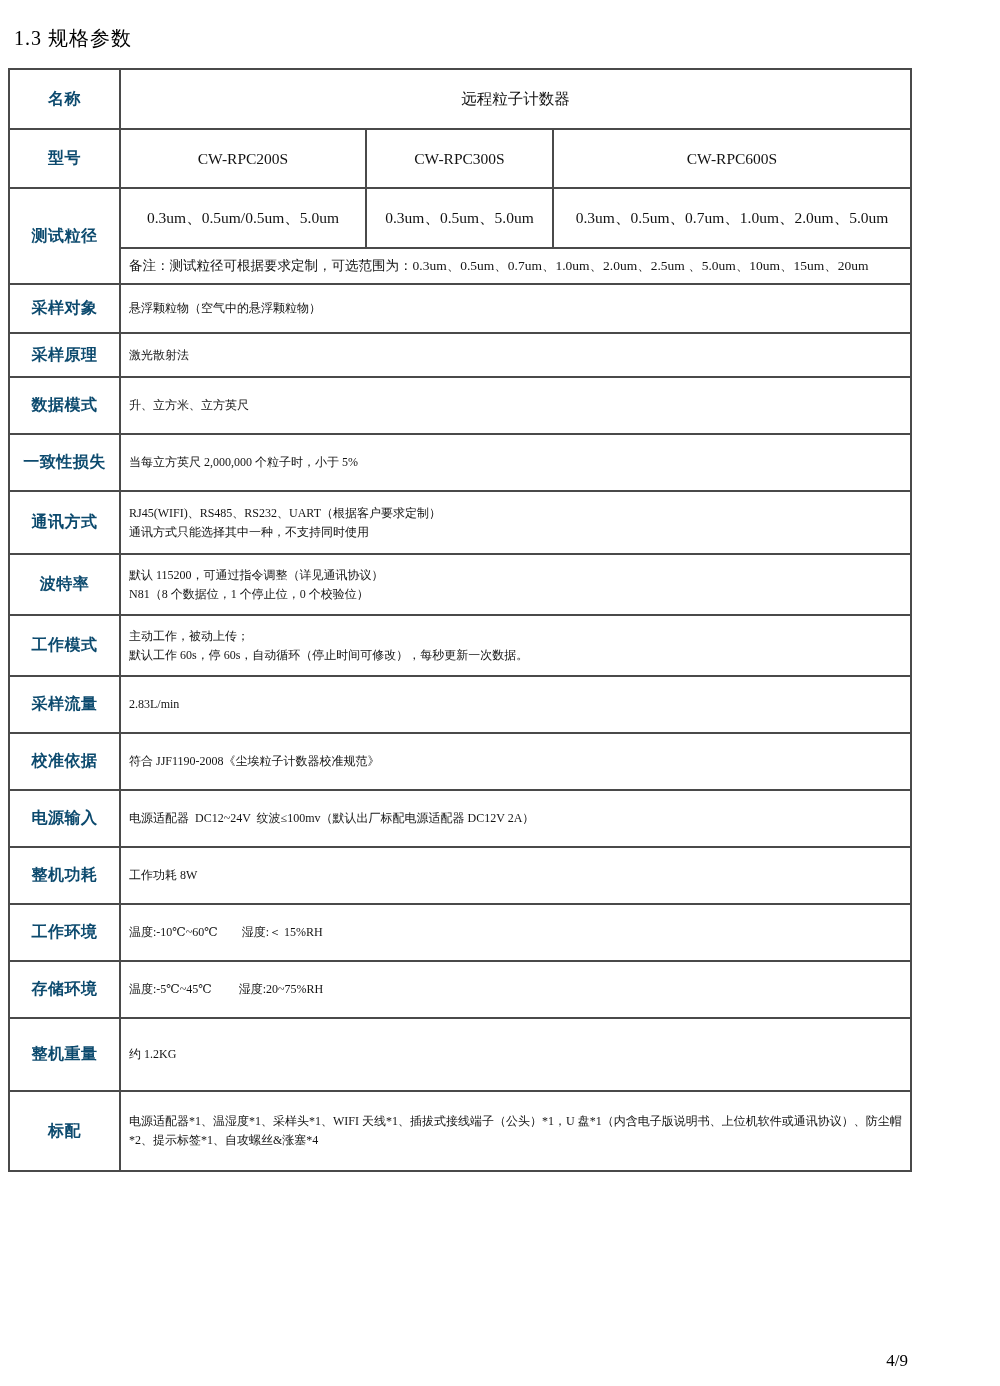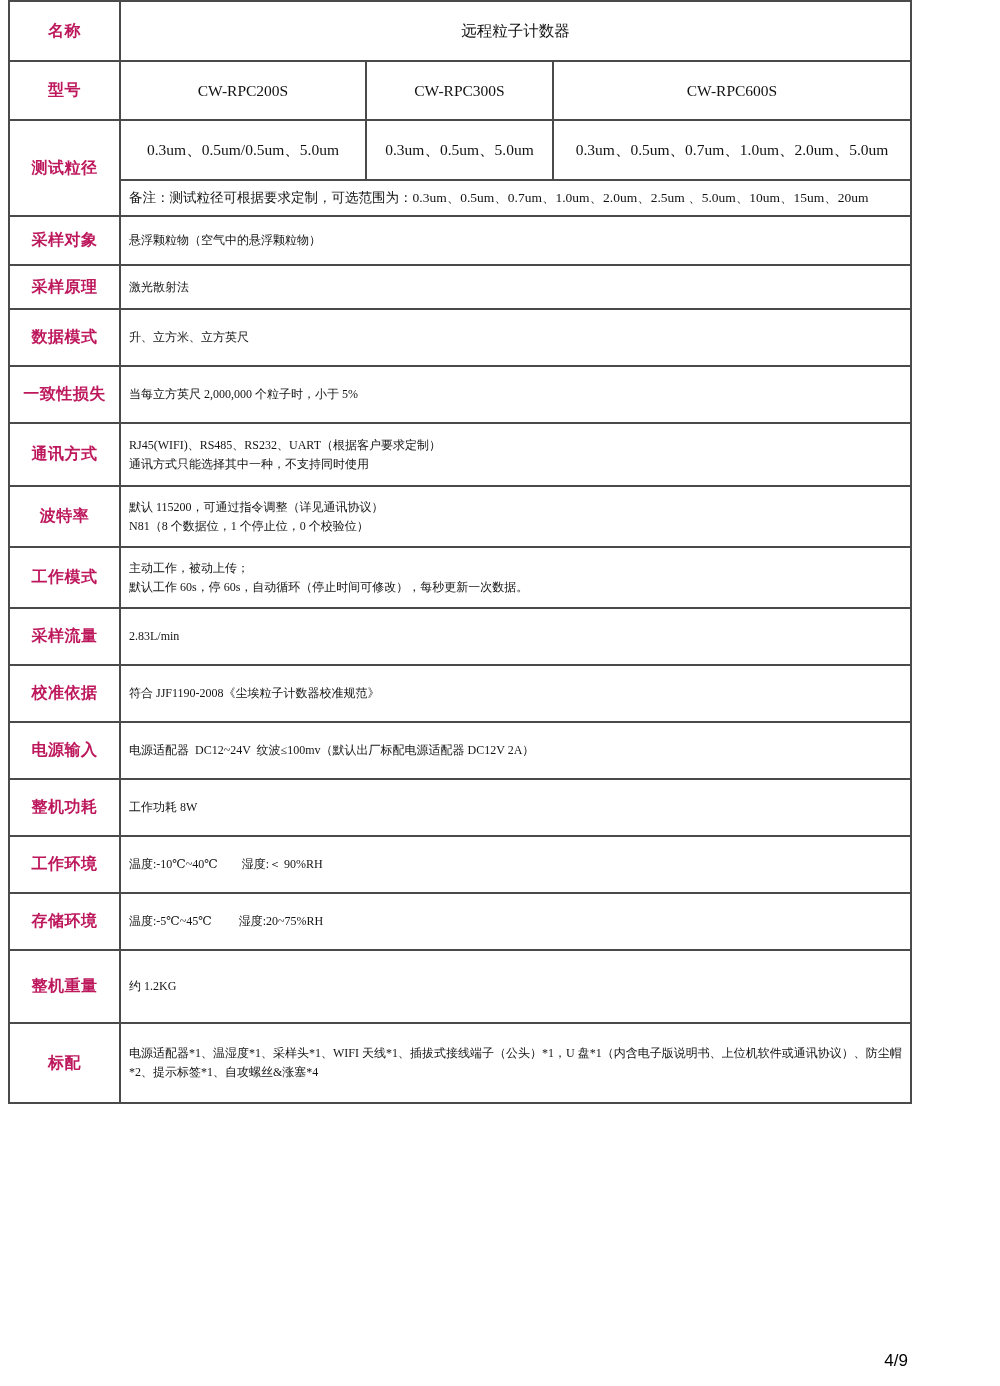--- a/index.html
+++ b/index.html
@@ -43,48 +43,49 @@
     border-collapse:collapse;
     table-layout:fixed;
   }
   table.spec th, table.spec td {
     border:2px solid #4a4a4a;
     vertical-align:middle;
     padding:3px 8px;
     box-sizing:border-box;
   }
   th.lbl {
-    font-size:16px; font-weight:700; color:#be185d;
+    font-size:16px; font-weight:700; color:#0c4a6e;
     text-align:center; letter-spacing:0.5px;
     padding:3px 2px;
   }
   td.val {
     font-size:12px; text-align:left; color:#141414;
     padding-left:11px;
     white-space:pre-wrap;
     line-height:1.55;
   }
   td.c { text-align:center; font-size:15.5px; white-space:nowrap; overflow:hidden; }
   td.note {
     font-size:13.5px; text-align:left; padding-left:8px;
     white-space:nowrap; overflow:hidden; color:#141414;
   }
   
   .page-num {
     position:absolute; right:92px; bottom:15px;
     font-size:17px; color:#000;
-    font-family:Liberation Sans, sans-serif;
+    font-family:Liberation Serif, serif;
   }
 </style>
 </head>
 <body>
 
 <div class="page">
 
 
+  <div class="section-title">1.3 规格参数</div>
 
   <table class="spec">
     <colgroup>
         <col style="width:111px">
         <col style="width:246px">
         <col style="width:187px">
         <col style="width:358px">
       </colgroup>
 
     <tbody>
@@ -149,21 +150,21 @@
     <tr style="height:57px">
       <th class="lbl">电源输入</th>
       <td class="val" colspan="3"><div>电源适配器  DC12~24V  纹波≤100mv（默认出厂标配电源适配器 DC12V 2A）</div></td>
     </tr>
     <tr style="height:57px">
       <th class="lbl">整机功耗</th>
       <td class="val" colspan="3"><div>工作功耗 8W</div></td>
     </tr>
     <tr style="height:57px">
       <th class="lbl">工作环境</th>
-      <td class="val" colspan="3"><div>温度:-10℃~40℃        湿度:＜ 90%RH</div></td>
+      <td class="val" colspan="3"><div>温度:-10℃~60℃        湿度:＜ 15%RH</div></td>
     </tr>
     <tr style="height:57px">
       <th class="lbl">存储环境</th>
       <td class="val" colspan="3"><div>温度:-5℃~45℃         湿度:20~75%RH</div></td>
     </tr>
     <tr style="height:73px">
       <th class="lbl">整机重量</th>
       <td class="val" colspan="3"><div>约 1.2KG</div></td>
     </tr>
     <tr style="height:80px">

